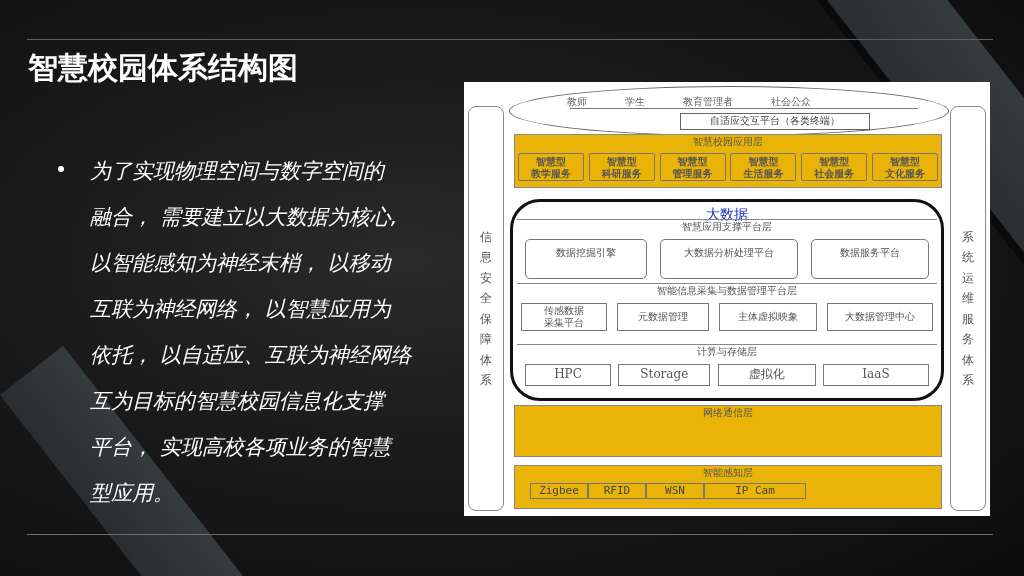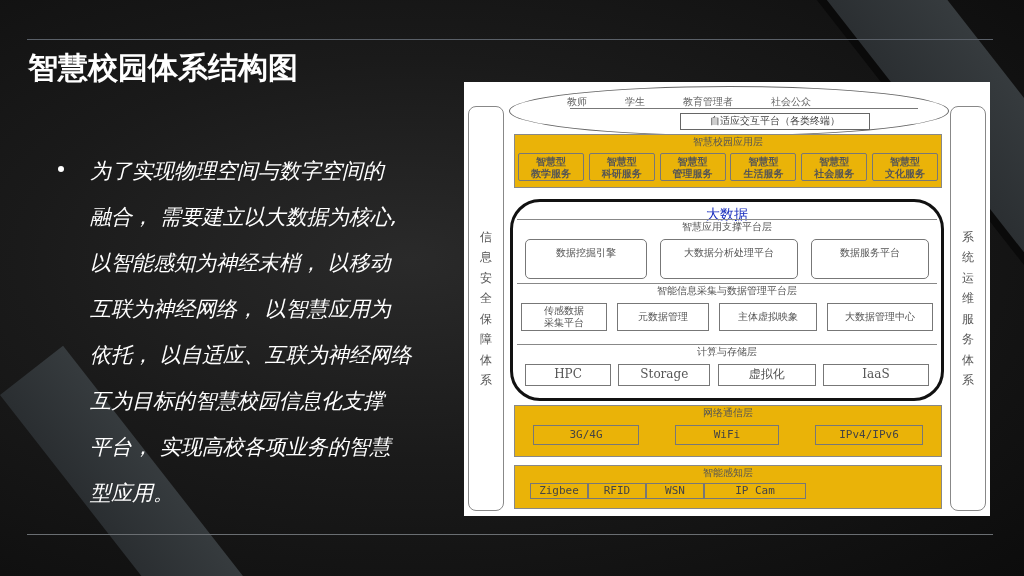--- a/index.html
+++ b/index.html
@@ -226,25 +226,20 @@
           <div class="bd-box" style="width:86px">HPC</div>
           <div class="bd-box" style="width:92px">Storage</div>
           <div class="bd-box" style="width:98px">虚拟化</div>
           <div class="bd-box" style="width:106px">IaaS</div>
         </div>
       </div>
     </div>
 
     <div class="layer layer-net">
       <div class="layer-title">网络通信层</div>
-      <div class="net-row">
-        <div class="net-box" style="width:106px">3G/4G</div>
-        <div class="net-box" style="width:104px">WiFi</div>
-        <div class="net-box" style="width:108px">IPv4/IPv6</div>
-      </div>
     </div>
 
     <div class="layer layer-sense">
       <div class="layer-title">智能感知层</div>
       <div class="sense-row">
         <div class="sense-box" style="width:58px">Zigbee</div>
         <div class="sense-box" style="width:58px">RFID</div>
         <div class="sense-box" style="width:58px">WSN</div>
         <div class="sense-box" style="width:102px">IP Cam</div>
       </div>

